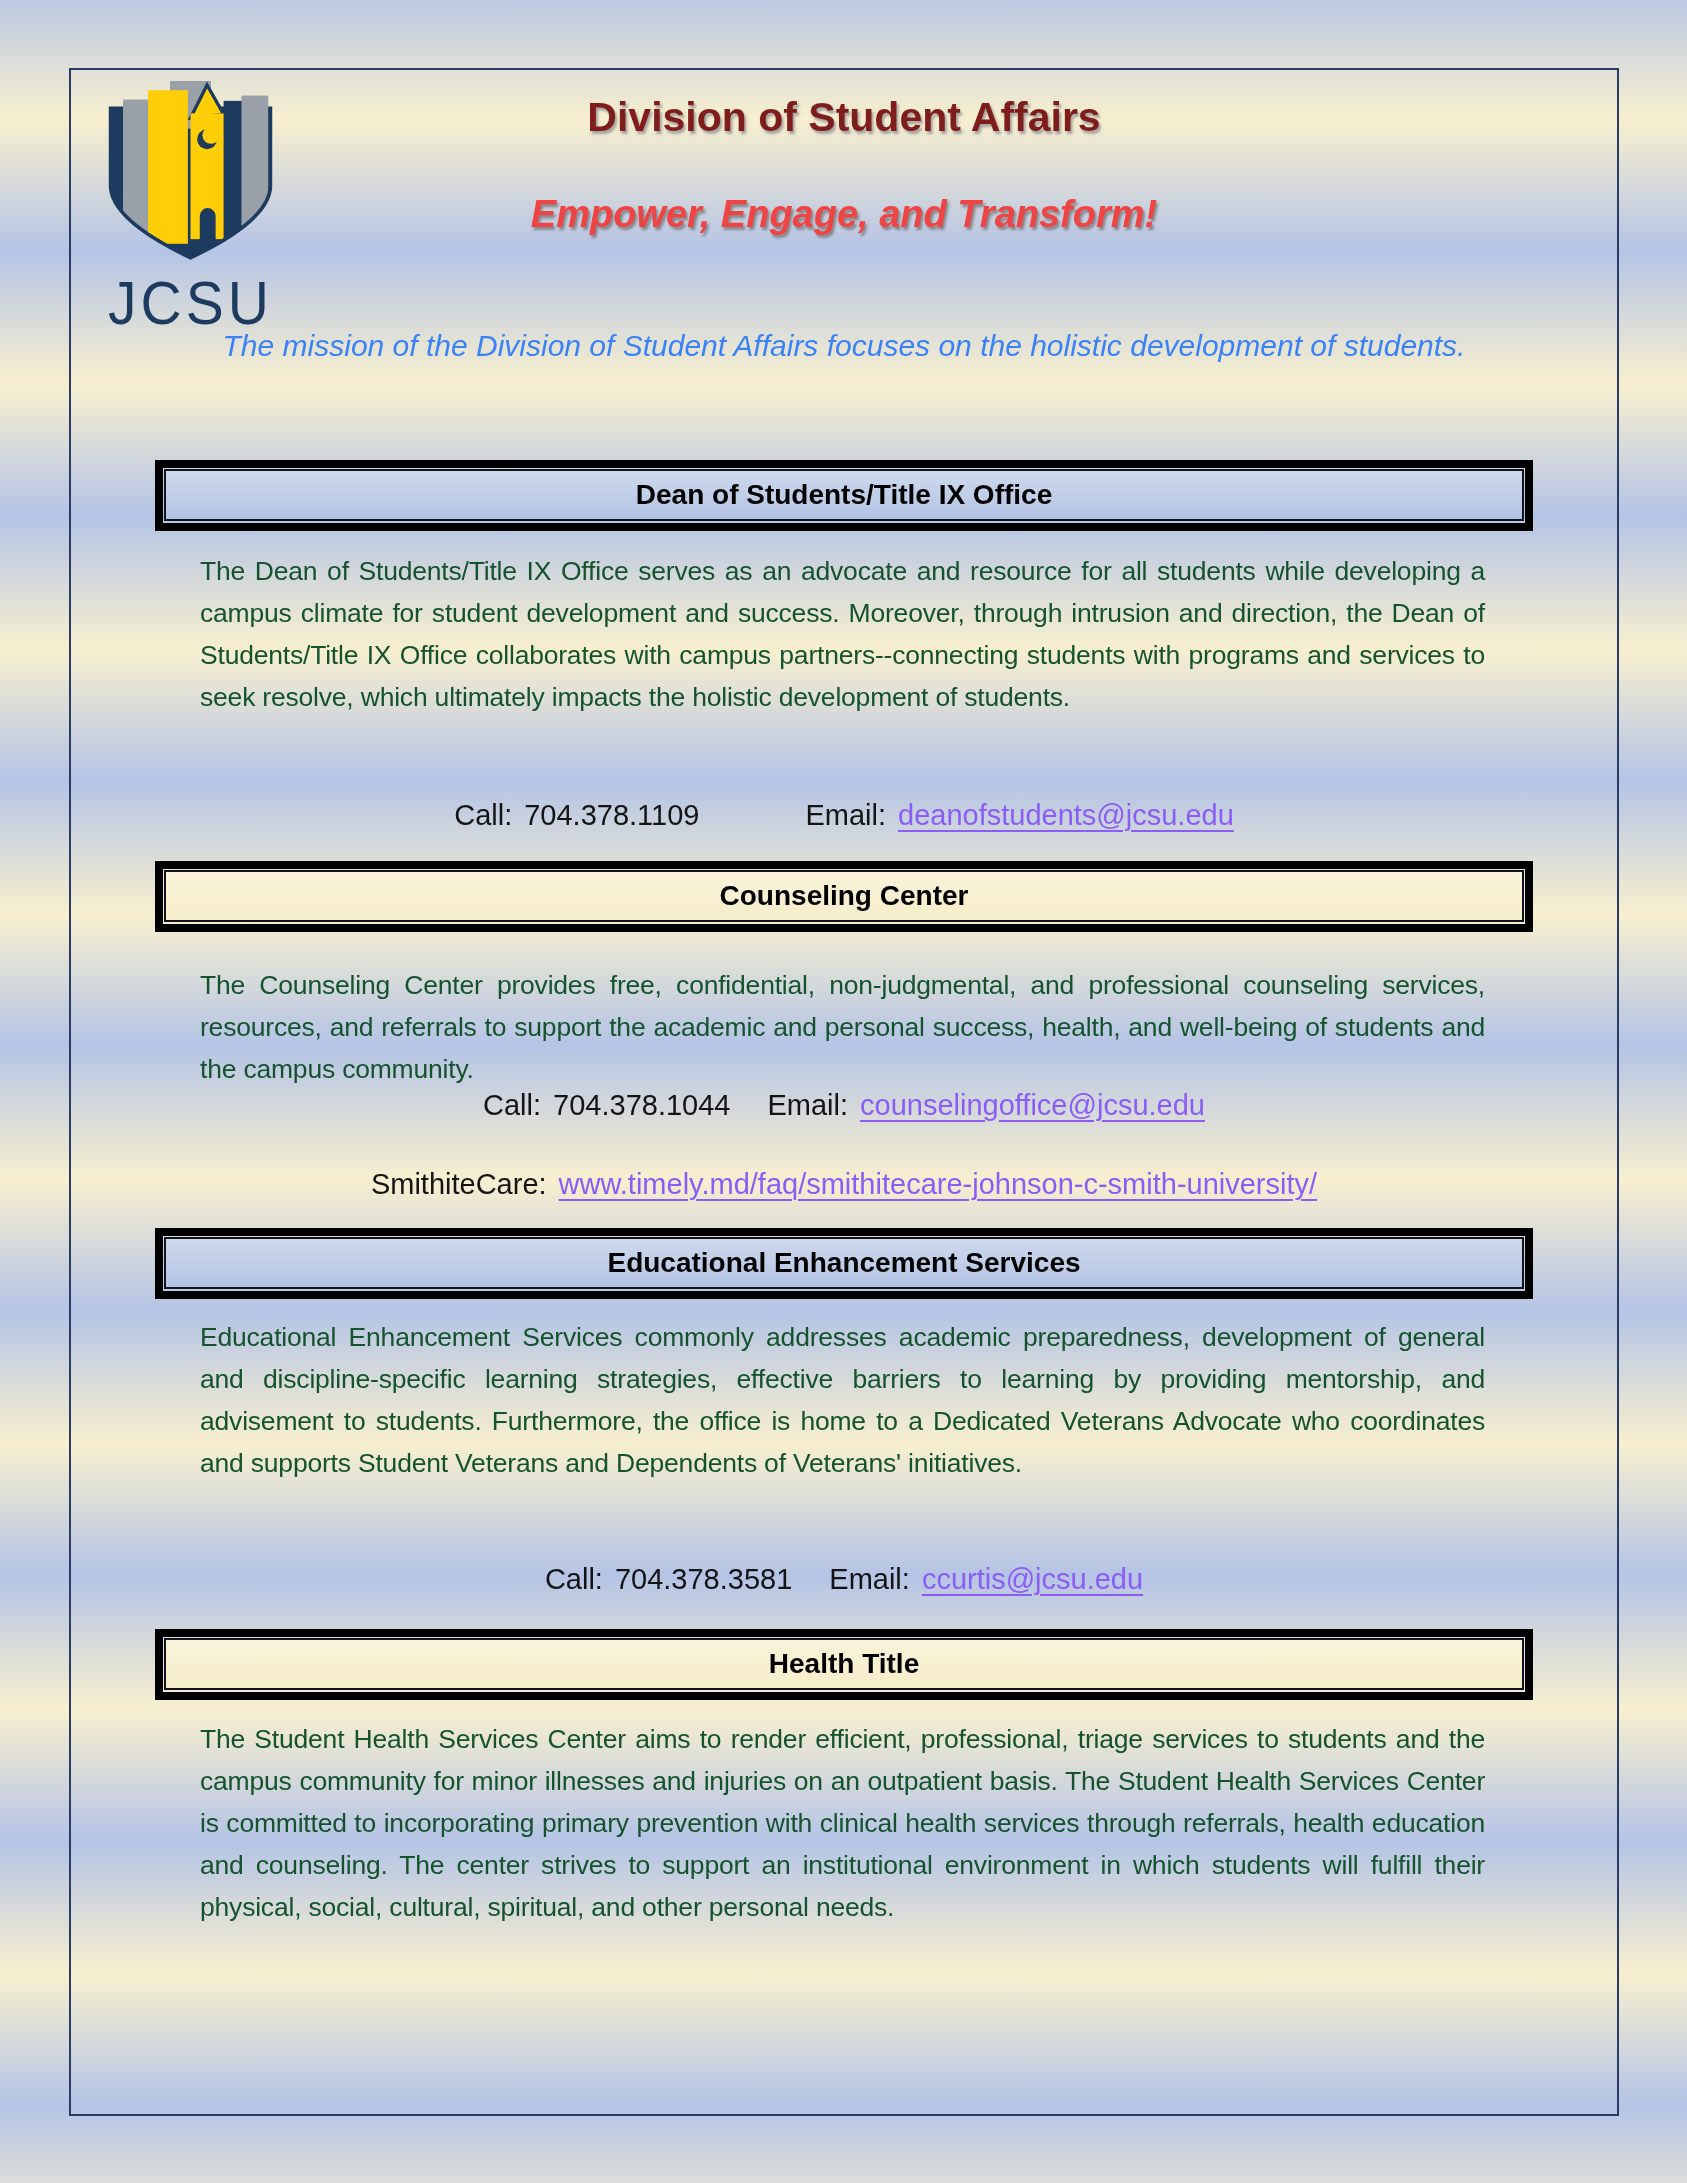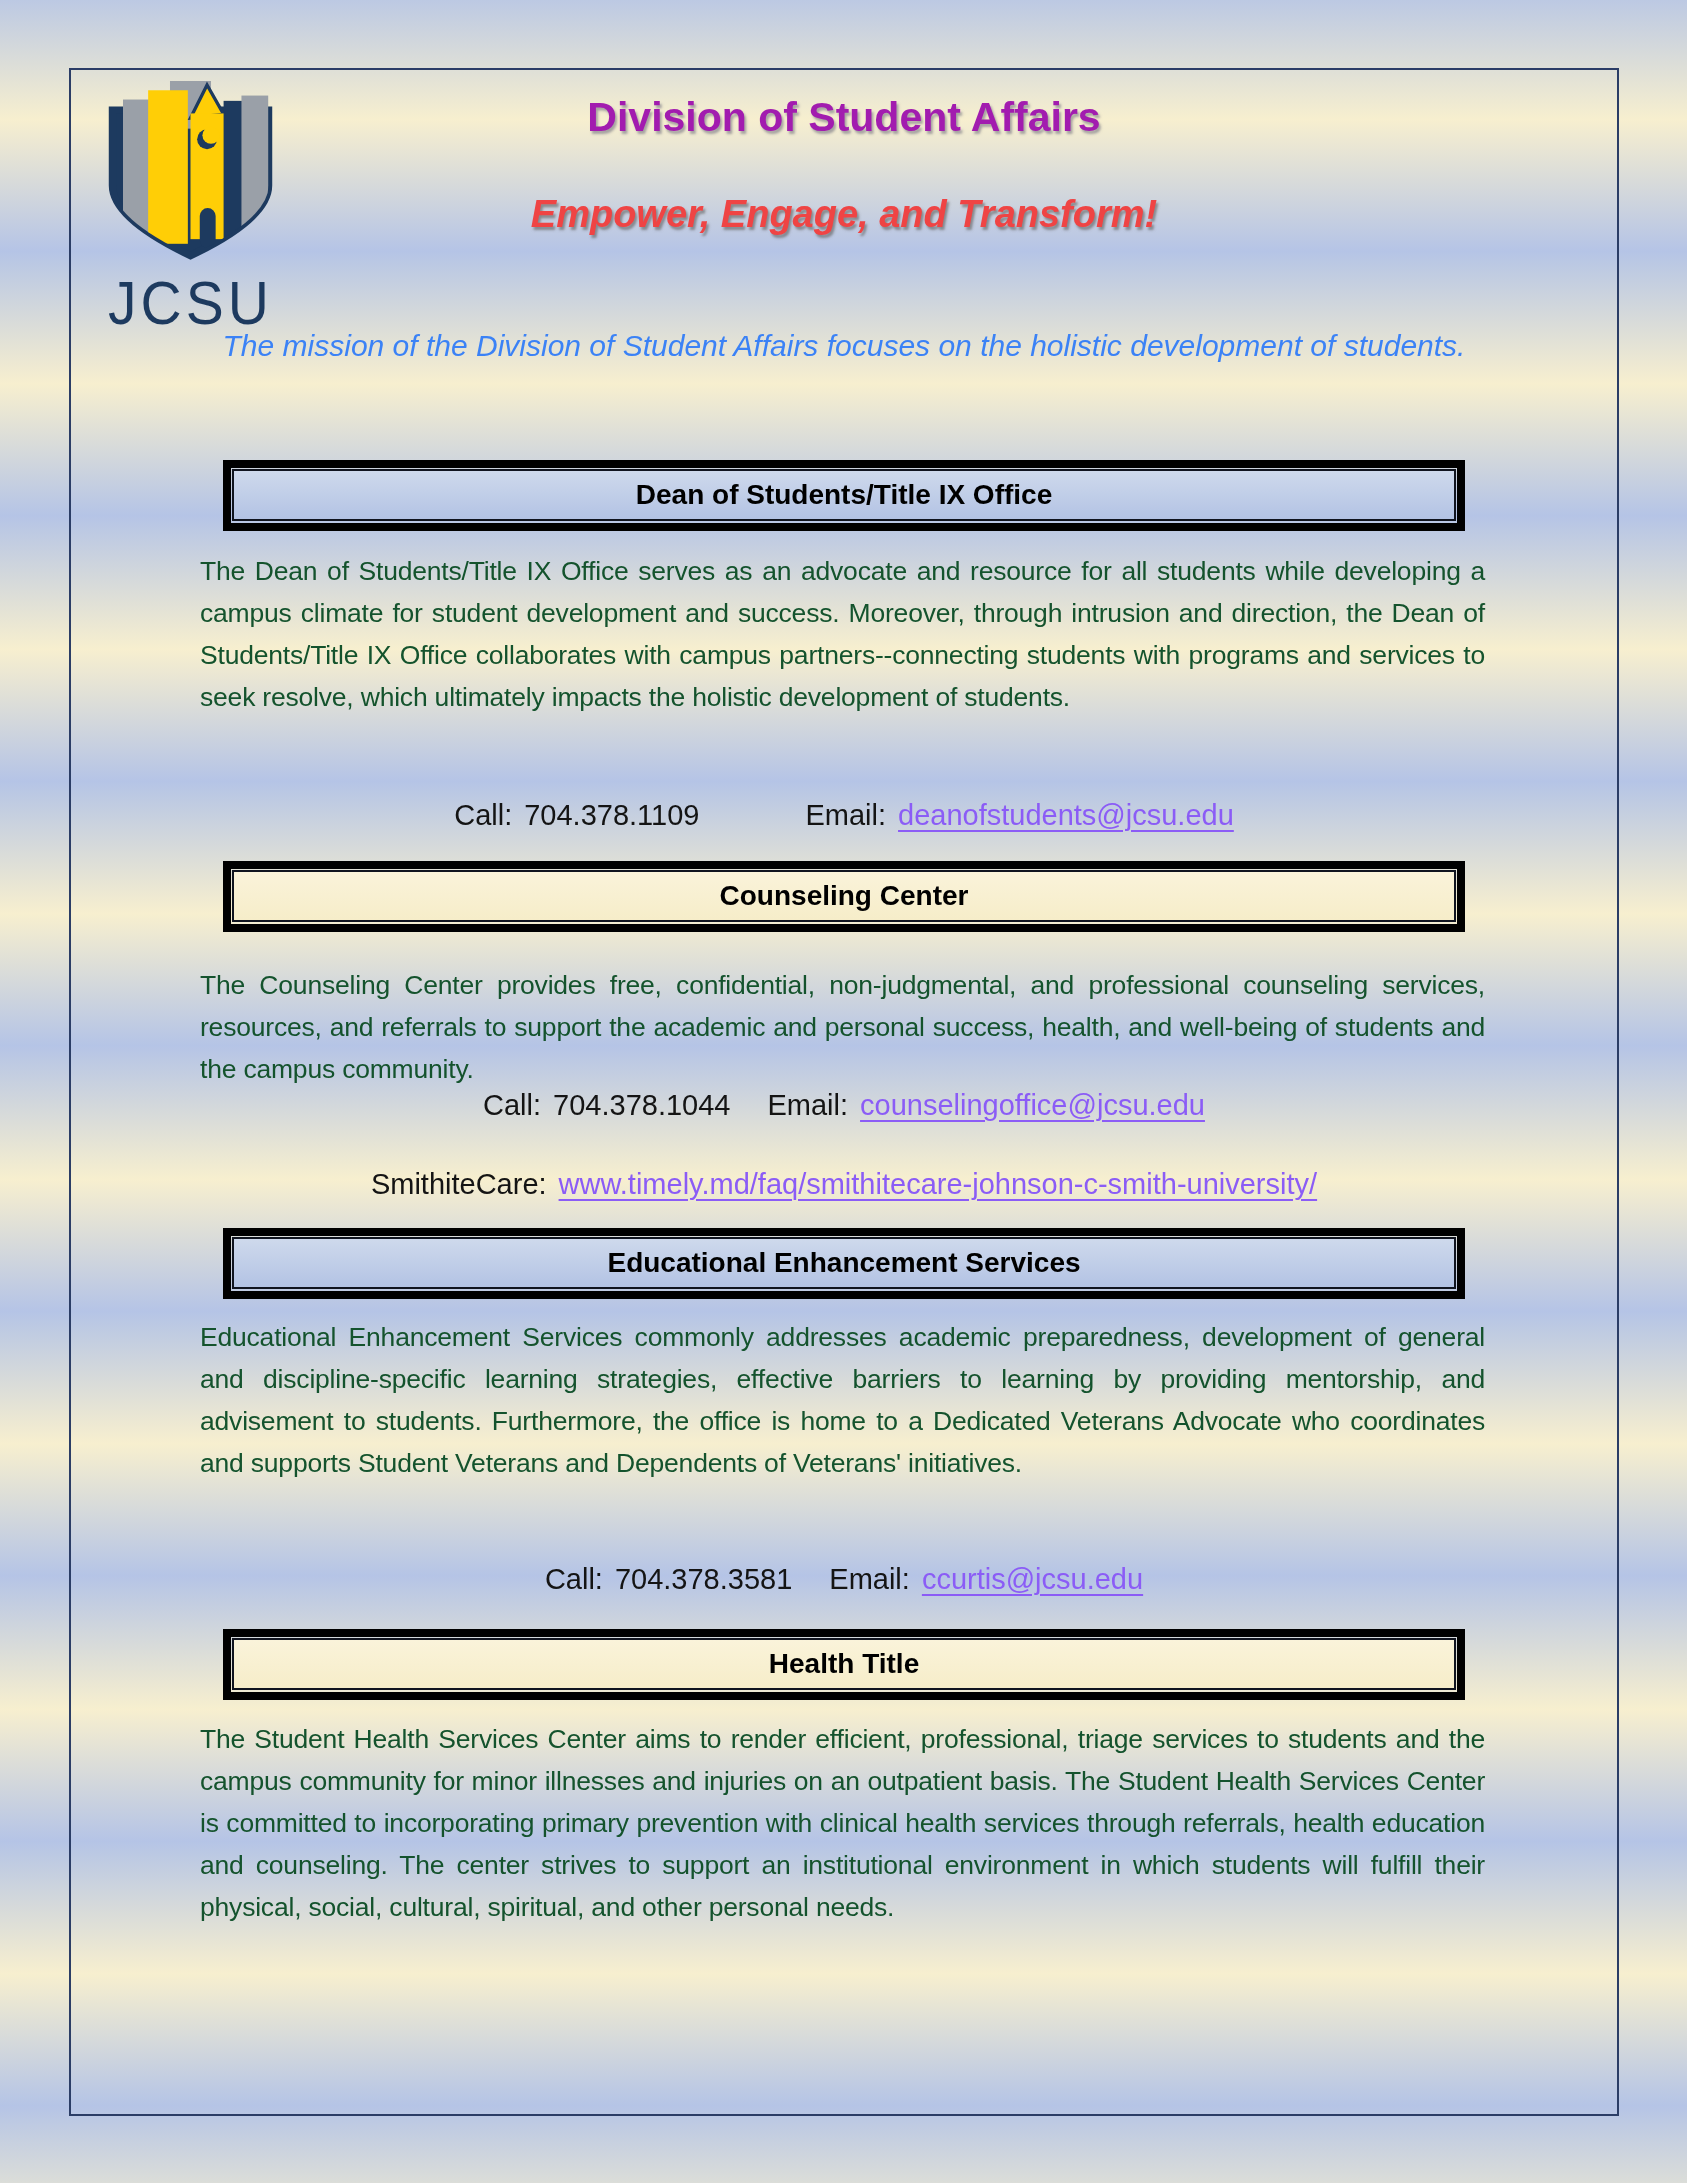--- a/index.html
+++ b/index.html
@@ -17,35 +17,35 @@
 
   
   .logo{position:absolute;left:36px;top:10.6px;width:167px;}
   .logo svg{display:block;}
   .logo-acronym{
     margin-top:6.6px;text-align:center;color:#1d3a5f;
     font-size:57px;font-weight:500;letter-spacing:4px;
     transform:scaleY(1.08);transform-origin:top center;
   }
   .page-title{
-    top:24px;text-align:center;color:#a21caf;font-size:41px;font-weight:bold;
+    top:24px;text-align:center;color:#7f1d1d;font-size:41px;font-weight:bold;
     text-shadow:2px 2.6px 2.6px rgba(100,100,120,.55);
   }
   .tagline{
     top:123px;text-align:center;color:#ef4444;font-size:38px;
     font-weight:bold;font-style:italic;
     text-shadow:2px 2.6px 2.6px rgba(105,105,105,.7);
   }
   .mission{
     top:259px;text-align:center;color:#3b82f6;font-size:30px;font-style:italic;
   }
 
   
   .hdr-outer{
-    width:1242px;margin:0 auto;border:8px solid #000;padding:1.3px;
+    width:1378px;margin:0 auto;border:8px solid #000;padding:1.3px;
     box-sizing:border-box;
   }
   .hdr-inner{
     border:2px solid #10141f;height:48px;display:flex;align-items:center;
     justify-content:center;font-size:28px;font-weight:bold;color:#000;
   }
   .fill-blue .hdr-inner{background:linear-gradient(180deg,#ced9ec,#b3c3e4);}
   .fill-cream .hdr-inner{background:linear-gradient(180deg,#faf3da,#f6edc9);}
 
   

